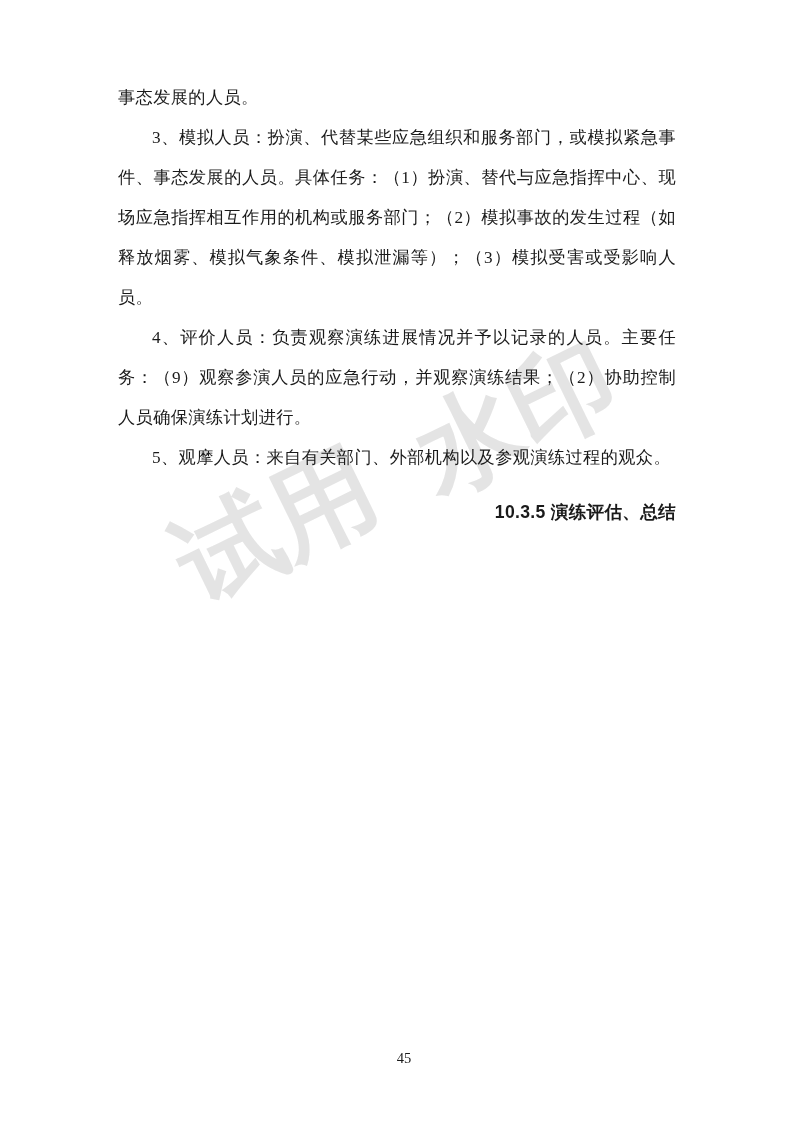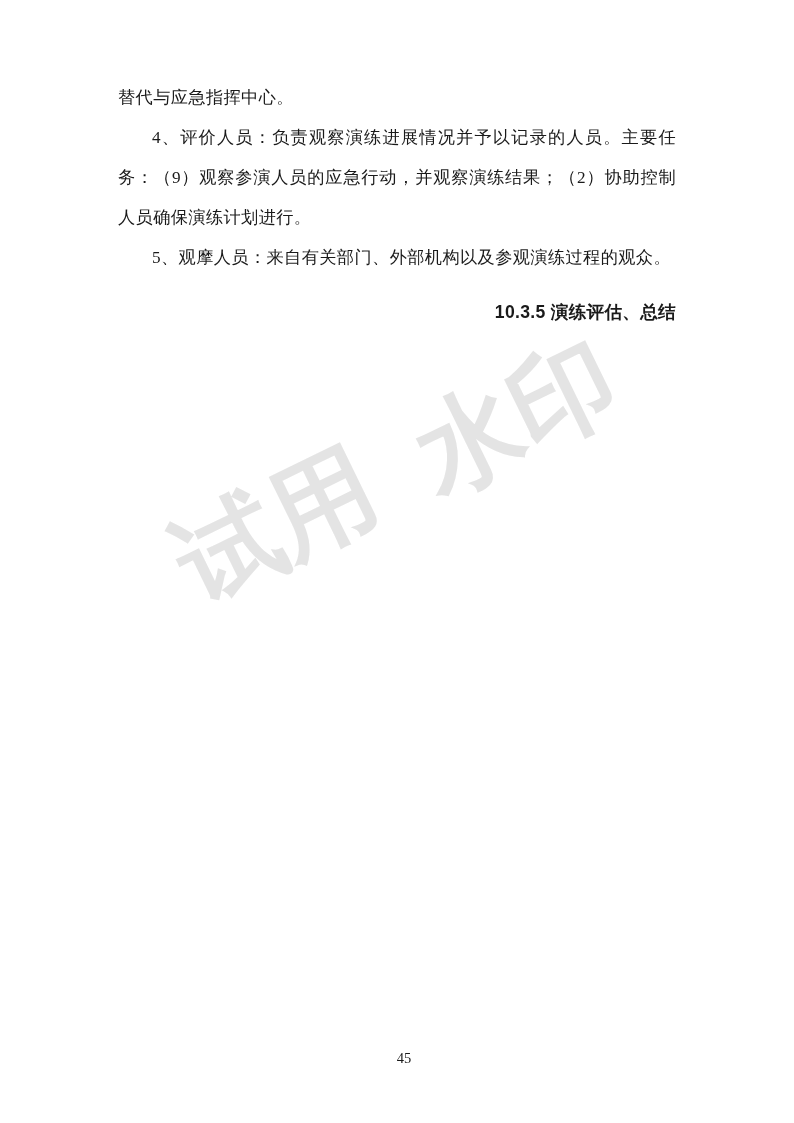--- a/index.html
+++ b/index.html
@@ -88,20 +88,21 @@
 <body>
 
 <div class="page">
 
   <div class="watermark">
     <span class="wm1">试用</span>
     <span class="wm2">水印</span>
   </div>
 
   <div class="content">
-    <p>替代与应急指挥中心。</p>
+    <p>事态发展的人员。</p>
+    <p class="indent">3、模拟人员：扮演、代替某些应急组织和服务部门，或模拟紧急事件、事态发展的人员。具体任务：（1）扮演、替代与应急指挥中心、现场应急指挥相互作用的机构或服务部门；（2）模拟事故的发生过程（如释放烟雾、模拟气象条件、模拟泄漏等）；（3）模拟受害或受影响人员。</p>
     <p class="indent">4、评价人员：负责观察演练进展情况并予以记录的人员。主要任务：（9）观察参演人员的应急行动，并观察演练结果；（2）协助控制人员确保演练计划进行。</p>
     <p class="indent">5、观摩人员：来自有关部门、外部机构以及参观演练过程的观众。</p>
     <h2 class="heading">10.3.5 演练评估、总结</h2>
   </div>
 
   <div class="footer">45</div>
 </div>
 
 </body></html>

